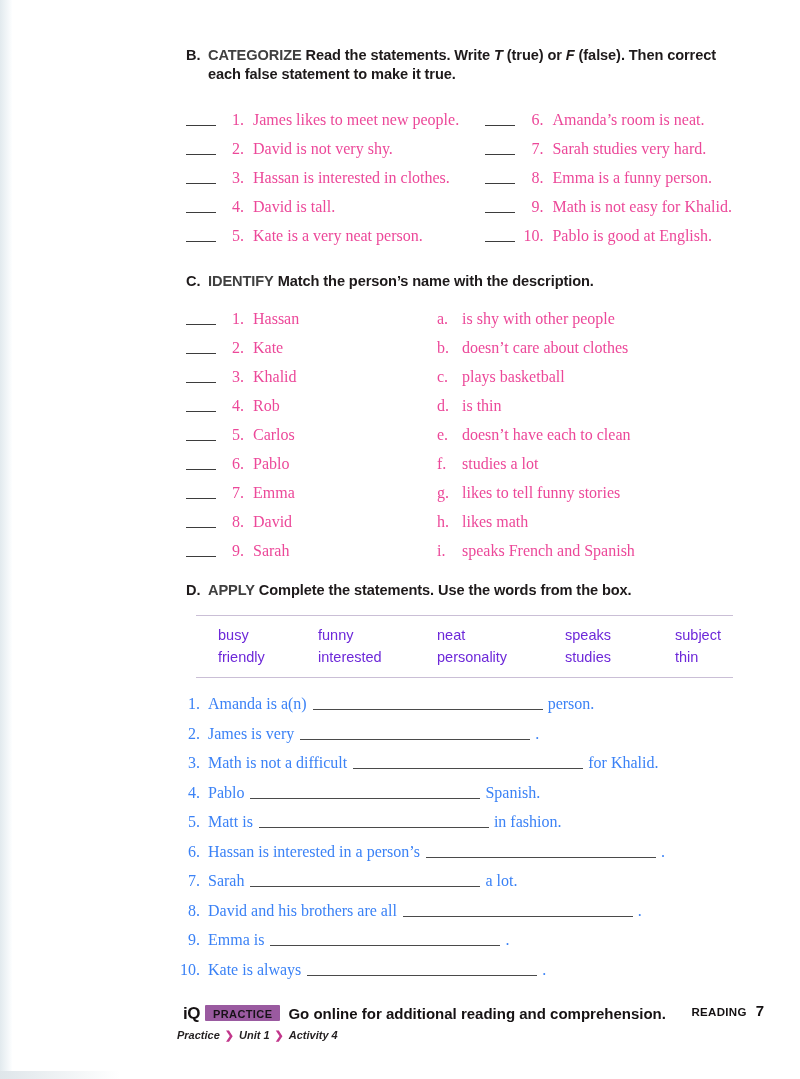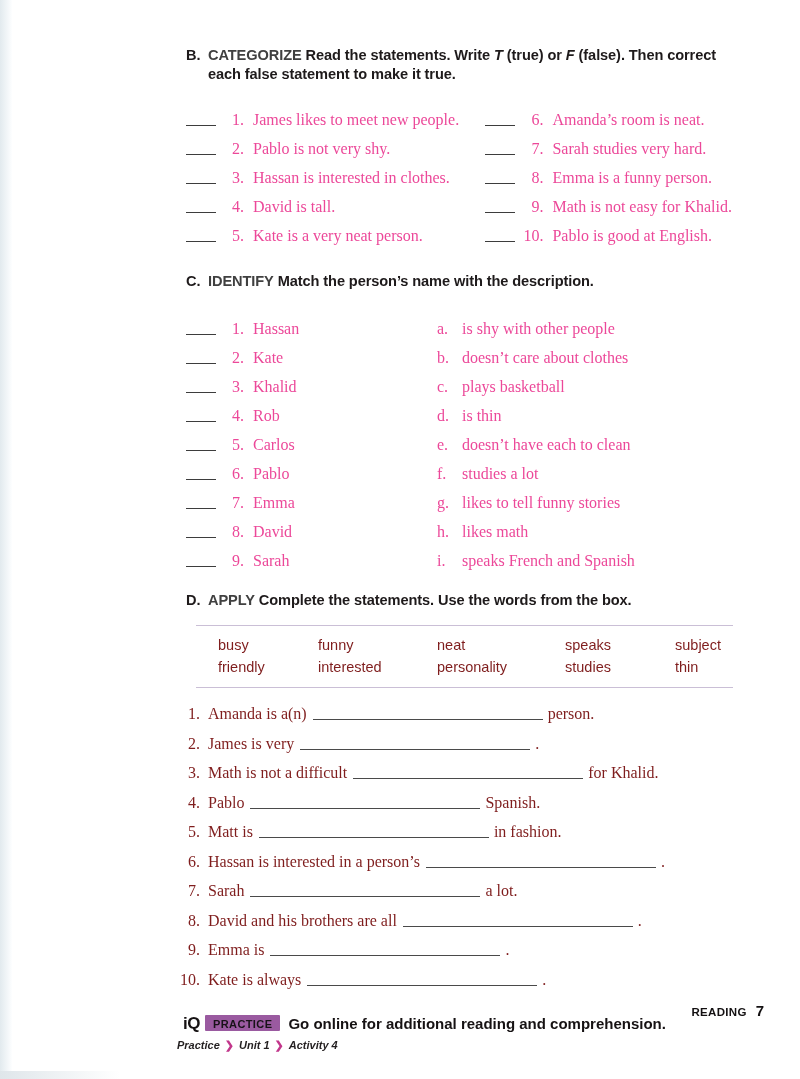--- a/index.html
+++ b/index.html
@@ -45,46 +45,46 @@
   .num { display:inline-block; width:26px; text-align:right; margin-left:2px; }
   .itxt { margin-left:9px; }
 
   
   .b-list { margin-top:21px; display:flex; }
   .b-col-left  { width:305px; }
   .b-col-right { flex:1; }
 
   
   .sec-c { margin-top:22px; }
-  .c-list { margin-top:23px; display:flex; }
+  .c-list { margin-top:13px; display:flex; }
   .c-names { width:251px; }
   .c-opts  { flex:1; }
   .c-letter { display:inline-block; width:18px; }
   .c-otxt { margin-left:7px; }
 
   
   .sec-d { margin-top:16px; }
   .wordbox {
     margin:15px 0 11px 10px;
     width:537px;
     box-sizing:border-box;
     border-top:1.5px solid #cabfd6;
     border-bottom:1.5px solid #cabfd6;
     padding:8px 0 9px 22px;
     display:flex;
     font-size:14.5px;
     line-height:22px;
-    color:#7f1d1d;
+    color:#6d28d9;
     align-items:flex-end;
   }
   .wb-col { display:flex; flex-direction:column; }
   .wb-c0 { width:100px; } .wb-c1 { width:119px; } .wb-c2 { width:128px; } .wb-c3 { width:110px; } .wb-c4 { flex:1; }
 
   .d-list { margin-left:-11px; }
-  .d-row { line-height:29.5px; font-family:"Liberation Serif", serif; font-size:16px; color:#7f1d1d; white-space:nowrap; }
+  .d-row { line-height:29.5px; font-family:"Liberation Serif", serif; font-size:16px; color:#3b82f6; white-space:nowrap; }
   .dnum { display:inline-block; width:25px; text-align:right; margin-right:8px; }
   .blank-l {
     display:inline-block; width:230px; height:10px;
     border-bottom:1.2px solid #4a4a4a;
     margin:0 5px -1px 6px;
   }
 
   
   .iq-line { margin-top:20px; margin-left:-3px; font-weight:bold; font-size:15px; line-height:20px; color:#161213; }
   .iq-logo { font-size:17px; letter-spacing:-0.5px; margin-right:5px; }
@@ -111,21 +111,21 @@
   <div class="scan-edge-left"></div>
   <div class="scan-edge-bottom"></div>
 
   <section>
     <div class="ex-header">
       <span class="ex-letter">B.</span><span class="ex-keyword">CATEGORIZE</span><span><span>Read the statements. Write </span><span class="ital">T</span><span> (true) or </span><span class="ital">F</span><span> (false). Then correct each false statement to make it true.</span></span>
     </div>
     <div class="b-list">
       <div class="b-col-left">
         <div class="row"><span class="blank-s"></span><span class="num">1.</span><span class="itxt">James likes to meet new people.</span></div>
-        <div class="row"><span class="blank-s"></span><span class="num">2.</span><span class="itxt">Pablo is not very shy.</span></div>
+        <div class="row"><span class="blank-s"></span><span class="num">2.</span><span class="itxt">David is not very shy.</span></div>
         <div class="row"><span class="blank-s"></span><span class="num">3.</span><span class="itxt">Hassan is interested in clothes.</span></div>
         <div class="row"><span class="blank-s"></span><span class="num">4.</span><span class="itxt">David is tall.</span></div>
         <div class="row"><span class="blank-s"></span><span class="num">5.</span><span class="itxt">Kate is a very neat person.</span></div>
       </div>
       <div class="b-col-right">
         <div class="row"><span class="blank-s"></span><span class="num">6.</span><span class="itxt">Amanda’s room is neat.</span></div>
         <div class="row"><span class="blank-s"></span><span class="num">7.</span><span class="itxt">Sarah studies very hard.</span></div>
         <div class="row"><span class="blank-s"></span><span class="num">8.</span><span class="itxt">Emma is a funny person.</span></div>
         <div class="row"><span class="blank-s"></span><span class="num">9.</span><span class="itxt">Math is not easy for Khalid.</span></div>
         <div class="row"><span class="blank-s"></span><span class="num">10.</span><span class="itxt">Pablo is good at English.</span></div>

